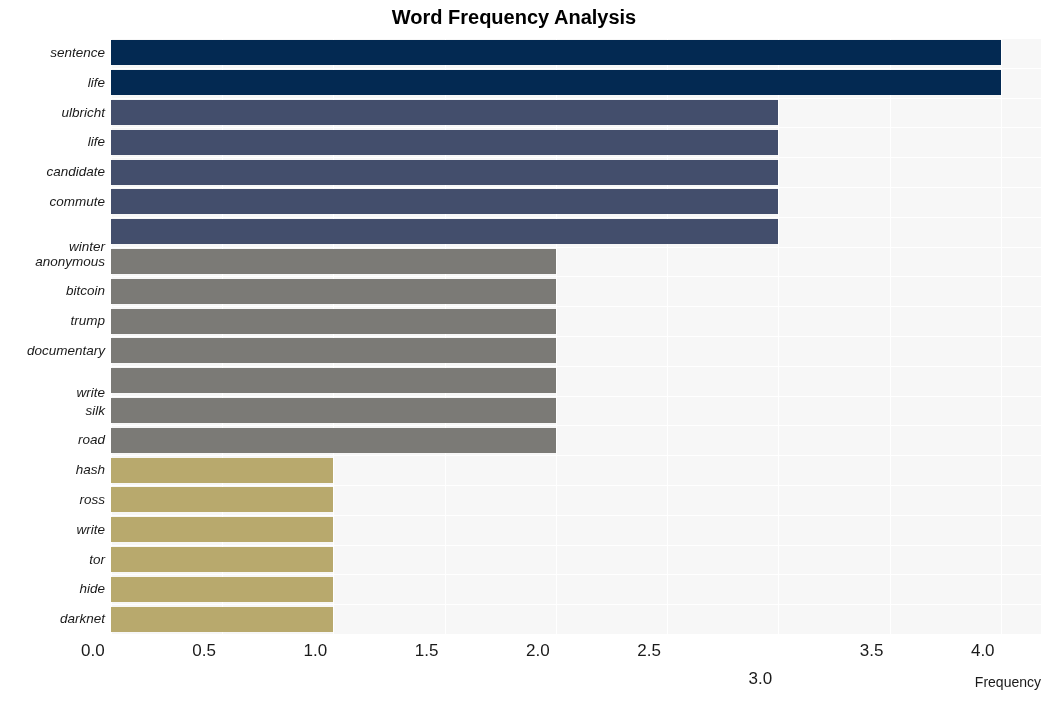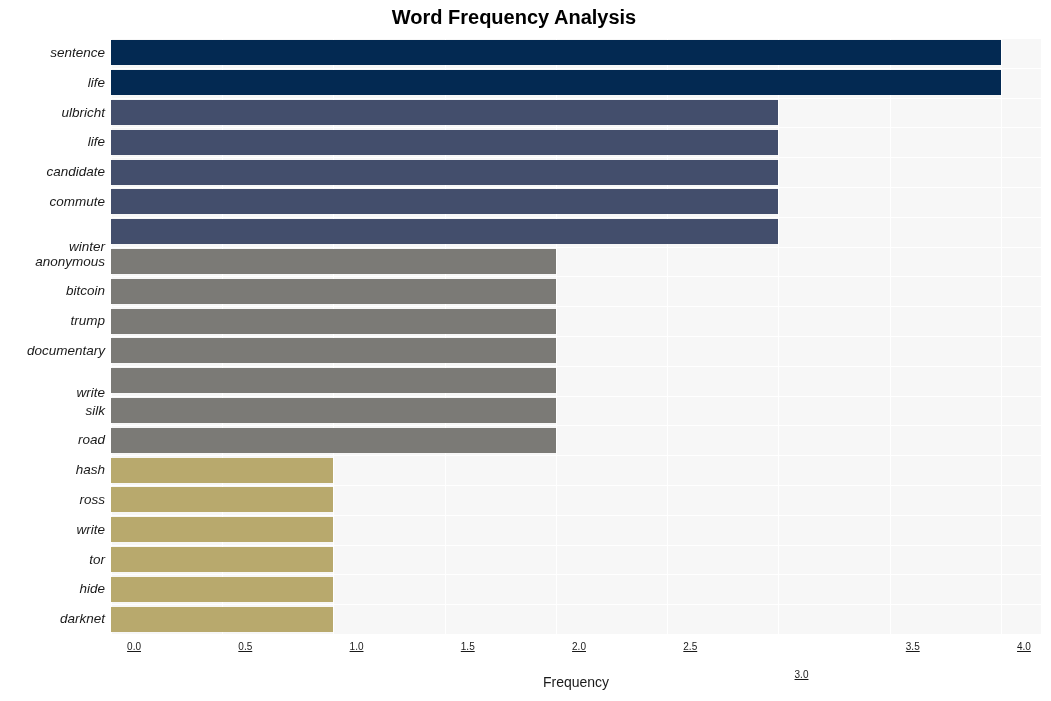--- a/index.html
+++ b/index.html
@@ -84,31 +84,30 @@
     left: 0;
     top: 641px;
     width: 1051px;
     height: 20px;
   }
   .x-label {
     position: absolute;
     top: 0;
     width: 60px;
     margin-left: -30px;
-    text-align: right;
-    font-size: 10px;
+    text-align: left;
+    font-size: 17px;
     color: #1a1a1a;
-    text-decoration: underline;
   }
   #x-axis-title {
     position: absolute;
     left: 111px;
     top: 674px;
     width: 930px;
-    text-align: center;
+    text-align: right;
     font-size: 14px;
     color: #1a1a1a;
   }
 </style>
 </head>
 <body>
 
 <div id="chart-root">
 
   <div id="chart-title">Word Frequency Analysis</div>

